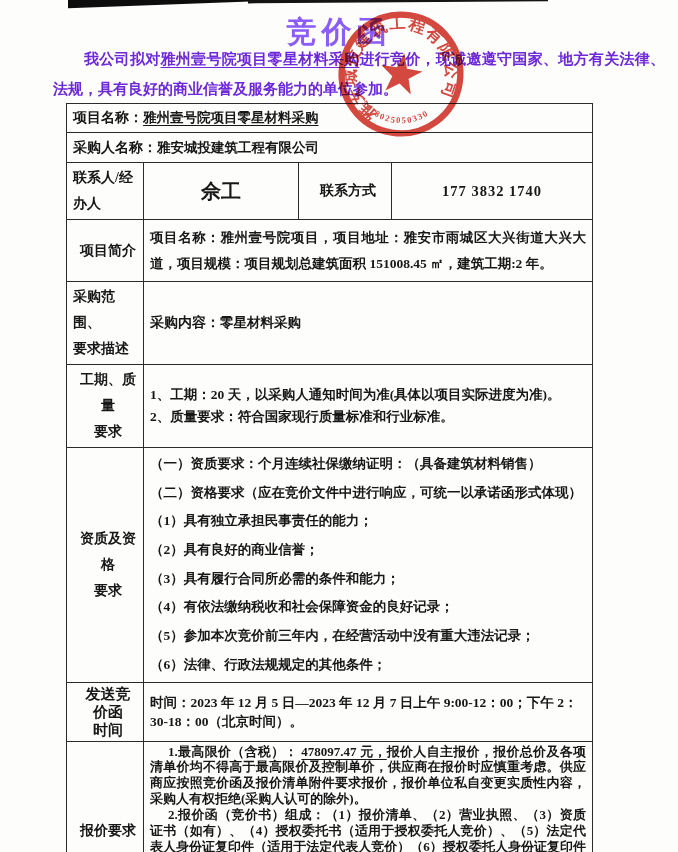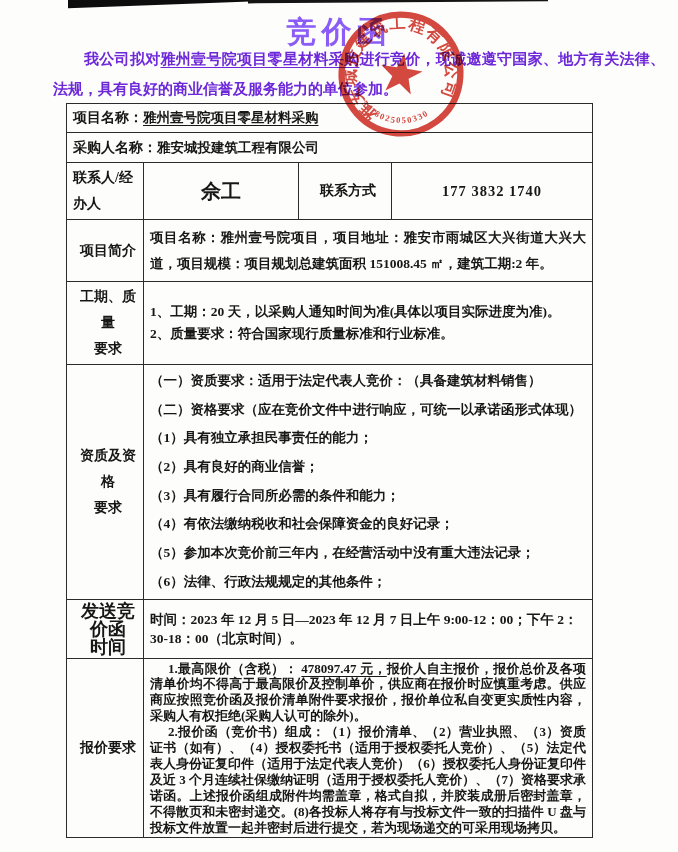--- a/index.html
+++ b/index.html
@@ -134,47 +134,52 @@
     <td class="person-cell">佘工</td>
     <td class="row-label centered">联系方式</td>
     <td class="phone-cell">177 3832 1740</td>
   </tr>
 
   <tr style="height:62px">
     <td class="row-label centered">项目简介</td>
     <td colspan="3" class="profile-cell">项目名称：雅州壹号院项目，项目地址：雅安市雨城区大兴街道大兴大道，项目规模：项目规划总建筑面积 151008.45 ㎡，建筑工期:2 年。</td>
   </tr>
 
+  <tr style="height:60px">
+    <td class="row-label">采购范围、
+要求描述</td>
+    <td colspan="3" class="scope-cell"><span class="inline-label">采购内容：</span><span>零星材料采购</span></td>
+  </tr>
 
   <tr style="height:62px">
     <td class="row-label centered">工期、质量
 要求</td>
     <td colspan="3" class="schedule-cell">
       <div>1、工期：20 天，以采购人通知时间为准(具体以项目实际进度为准)。</div>
       <div>2、质量要求：符合国家现行质量标准和行业标准。</div>
     </td>
   </tr>
 
   <tr style="height:230px">
     <td class="row-label centered">资质及资格
 要求</td>
     <td colspan="3" class="qual-cell">
-      <div class="qual-item">（一）资质要求：适用于法定代表人竞价：（具备建筑材料销售）</div>
+      <div class="qual-item">（一）资质要求：个月连续社保缴纳证明：（具备建筑材料销售）</div>
       <div class="qual-item">（二）资格要求（应在竞价文件中进行响应，可统一以承诺函形式体现）</div>
       <div class="qual-item">（1）具有独立承担民事责任的能力；</div>
       <div class="qual-item">（2）具有良好的商业信誉；</div>
       <div class="qual-item">（3）具有履行合同所必需的条件和能力；</div>
       <div class="qual-item">（4）有依法缴纳税收和社会保障资金的良好记录；</div>
       <div class="qual-item">（5）参加本次竞价前三年内，在经营活动中没有重大违法记录；</div>
       <div class="qual-item">（6）法律、行政法规规定的其他条件；</div>
     </td>
   </tr>
 
   <tr style="height:40px">
-    <td class="row-label centered" style="line-height:18px;font-size:18px">发送竞价函
+    <td class="row-label centered" style="line-height:18px;font-size:15px">发送竞价函
 时间</td>
     <td colspan="3" class="sendtime-cell">时间：2023 年 12 月 5 日—2023 年 12 月 7 日上午 9:00-12：00；下午 2：30-18：00（北京时间）。</td>
   </tr>
 
   <tr style="height:176px">
     <td class="row-label centered">报价要求</td>
     <td colspan="3" class="quote-cell">
       <p><span>1.最高限价（含税）： </span><span class="u">478097.47 元，</span><span>报价人自主报价，报价总价及各项清单价均不得高于最高限价及控制单价，供应商在报价时应慎重考虑。供应商应按照竞价函及报价清单附件要求报价，报价单位私自变更实质性内容，采购人有权拒绝(采购人认可的除外)。</span></p>
       <p>2.报价函（竞价书）组成：（1）报价清单、（2）营业执照、（3）资质证书（如有）、（4）授权委托书（适用于授权委托人竞价）、（5）法定代表人身份证复印件（适用于法定代表人竞价）（6）授权委托人身份证复印件及近 3 个月连续社保缴纳证明（适用于授权委托人竞价）、（7）资格要求承诺函。上述报价函组成附件均需盖章，格式自拟，并胶装成册后密封盖章，不得散页和未密封递交。(8)各投标人将存有与投标文件一致的扫描件 U 盘与投标文件放置一起并密封后进行提交，若为现场递交的可采用现场拷贝。</p>
     </td>

